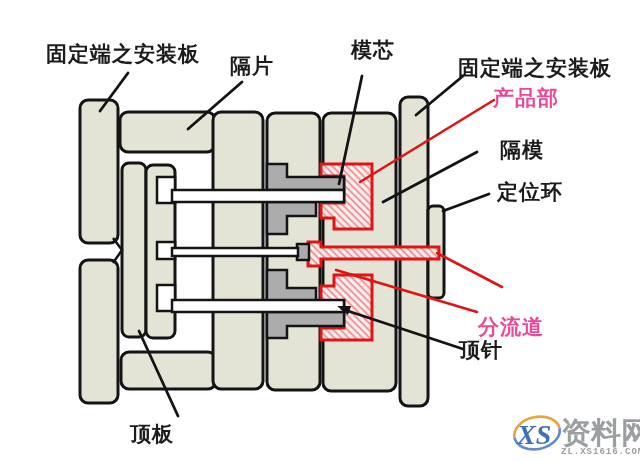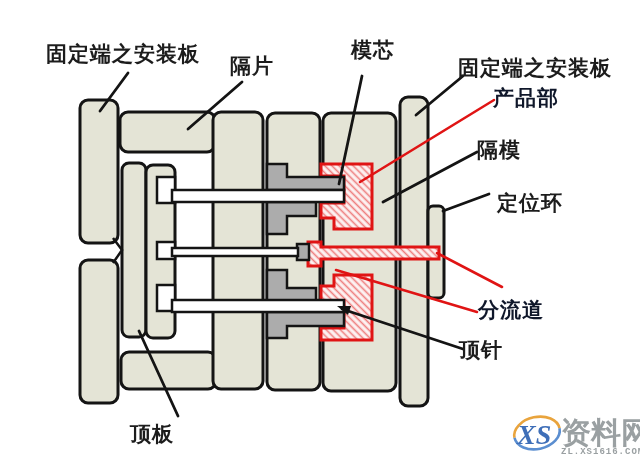--- a/index.html
+++ b/index.html
@@ -1,21 +1,21 @@
 <!DOCTYPE html>
 <html><head>
 <meta charset="utf-8">
 <style>
   html,body{margin:0;padding:0;background:#fff;}
   #stage{position:relative;width:640px;height:462px;background:#ffffff;overflow:hidden;
          font-family:"Liberation Sans",sans-serif;}
   #stage svg{position:absolute;left:0;top:0;}
   .lbl{position:absolute;font-weight:bold;font-size:21px;line-height:1.1;letter-spacing:1px;
        color:#1c1c1c;white-space:nowrap;font-family:"Liberation Sans",sans-serif;}
-  .lbl.red{color:#0f172a;}
+  .lbl.red{color:#ec4899;}
   .wm-site{font:bold 30px "Liberation Sans",sans-serif;fill:#9aa0a2;}
   .wm-url{font:bold 9px "Liberation Mono",monospace;fill:#9aa0a2;letter-spacing:1px;}
   .wm-logo{font:italic bold 28px "Liberation Serif",serif;fill:#3f6fb8;}
 </style>
 </head>
 <body>
 
 <div id="stage">
 
   <svg width="640" height="462" viewBox="0 0 640 462">
@@ -91,19 +91,19 @@
       <text class="wm-site" x="561" y="443">资料网</text>
       <text class="wm-url" x="561" y="454">ZL.XS1616.COM</text>
     </g>
   </svg>
 
   <div class="lbl" style="left:46px;top:42px">固定端之安装板</div>
   <div class="lbl" style="left:230px;top:54px">隔片</div>
   <div class="lbl" style="left:351px;top:38px">模芯</div>
   <div class="lbl" style="left:458px;top:56px">固定端之安装板</div>
   <div class="lbl red" style="left:493px;top:86px">产品部</div>
-  <div class="lbl" style="left:477px;top:138px">隔模</div>
-  <div class="lbl" style="left:497px;top:191px">定位环</div>
-  <div class="lbl red" style="left:478px;top:298px">分流道</div>
+  <div class="lbl" style="left:500px;top:138px">隔模</div>
+  <div class="lbl" style="left:497px;top:180px">定位环</div>
+  <div class="lbl red" style="left:478px;top:315px">分流道</div>
   <div class="lbl" style="left:459px;top:338px">顶针</div>
   <div class="lbl" style="left:130px;top:422px">顶板</div>
 
 </div>
 
 </body></html>

